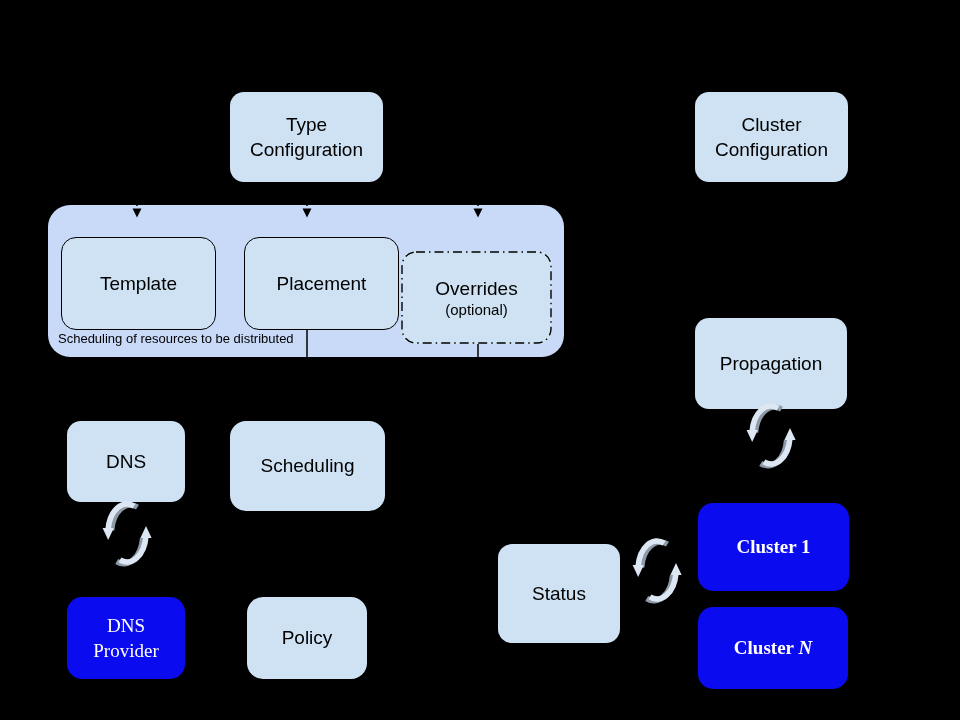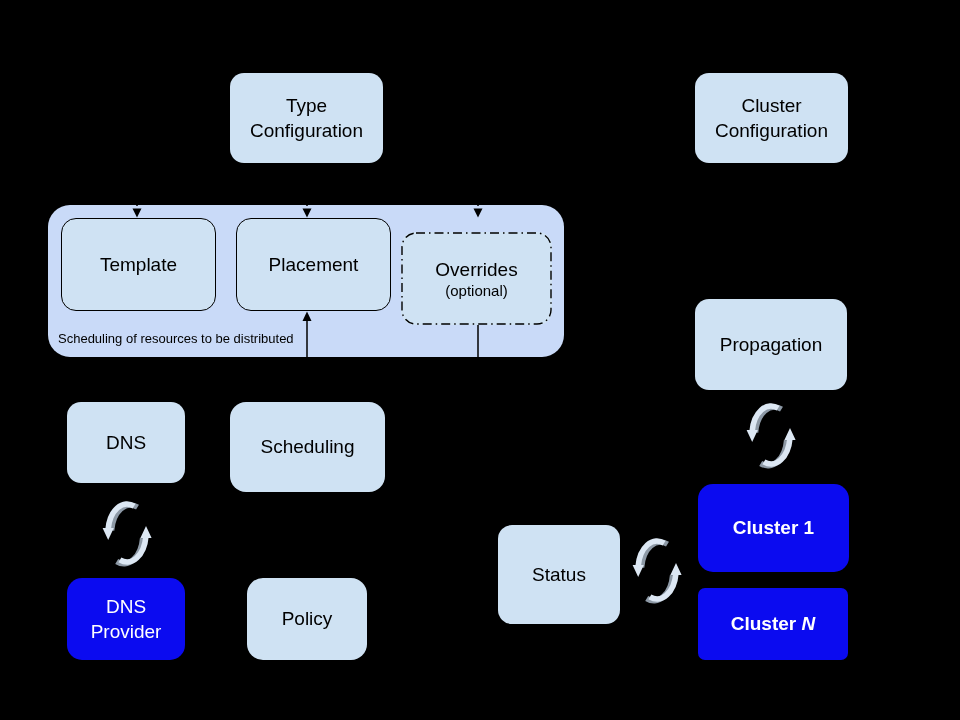--- a/index.html
+++ b/index.html
@@ -4,49 +4,49 @@
 <style>
   html,body{margin:0;padding:0;background:#000;}
   .canvas{
     position:relative;width:960px;height:720px;overflow:hidden;
     background:var(--background,#000);
     font-family:"Liberation Sans","DejaVu Sans",sans-serif;
     color:var(--text-dark,#000);
   }
   .node{
     position:absolute;display:flex;align-items:center;justify-content:center;
-    text-align:center;box-sizing:border-box;
+    text-align:center;box-sizing:border-box;margin-top:19px;
   }
   .light{background:var(--box-light,#cfe2f3);border-radius:14px;}
-  .blue{background:var(--box-blue,#0b0bf0);color:var(--text-light,#fff);border-radius:15px;}
+  .blue{background:var(--box-blue,#0b0bf0);color:var(--text-light,#fff);border-radius:15px;font-family:Liberation Serif, serif;}
   .bordered{border:1.4px solid var(--line,#000);border-radius:15px;}
   .lbl{font-size:19px;line-height:1.32;}
   .pre{white-space:pre-line;}
   .bold{font-weight:bold;}
   .sub{display:block;font-size:15px;line-height:1.15;}
   .n-italic{font-style:italic;font-weight:bold;}
 
   
   #type-config   {left:230px;top:73px;width:153px;height:90px;}
   #cluster-config{left:695px;top:73px;width:153px;height:90px;}
   #container     {position:absolute;left:48px;top:205px;width:516px;height:152px;
                   background:var(--container-fill,#c9daf8);border-radius:22px;}
   #caption       {position:absolute;left:10px;bottom:11px;font-size:13px;white-space:nowrap;}
   #template      {left:61px;top:218px;width:155px;height:93px;}
-  #placement     {left:236px;top:218px;width:155px;height:93px;}
+  #placement     {left:244px;top:218px;width:155px;height:93px;}
   #overrides     {left:401px;top:232px;width:151px;height:93px;border:none;}
   .ov-ring       {position:absolute;left:0;top:0;width:100%;height:100%;pointer-events:none;}
   #dns           {left:67px;top:402px;width:118px;height:81px;}
   #scheduling    {left:230px;top:402px;width:155px;height:90px;border-radius:16px;}
   #propagation   {left:695px;top:299px;width:152px;height:91px;}
   #dns-provider  {left:67px;top:578px;width:118px;height:82px;}
   #policy        {left:247px;top:578px;width:120px;height:82px;border-radius:16px;}
   #status        {left:498px;top:525px;width:122px;height:99px;}
   #cluster-1     {left:698px;top:484px;width:151px;height:88px;}
-  #cluster-n     {left:698px;top:588px;width:150px;height:72px;border-radius:7px;}
+  #cluster-n     {left:698px;top:588px;width:150px;height:82px;}
 
   .overlay{position:absolute;left:0;top:0;width:960px;height:720px;pointer-events:none;}
   .sync{position:absolute;width:56px;height:78px;}
   #sync-a{left:99px;top:494px;}
   #sync-b{left:743px;top:396px;}
   #sync-c{left:629px;top:531px;}
 </style>
 </head>
 <body>
 

